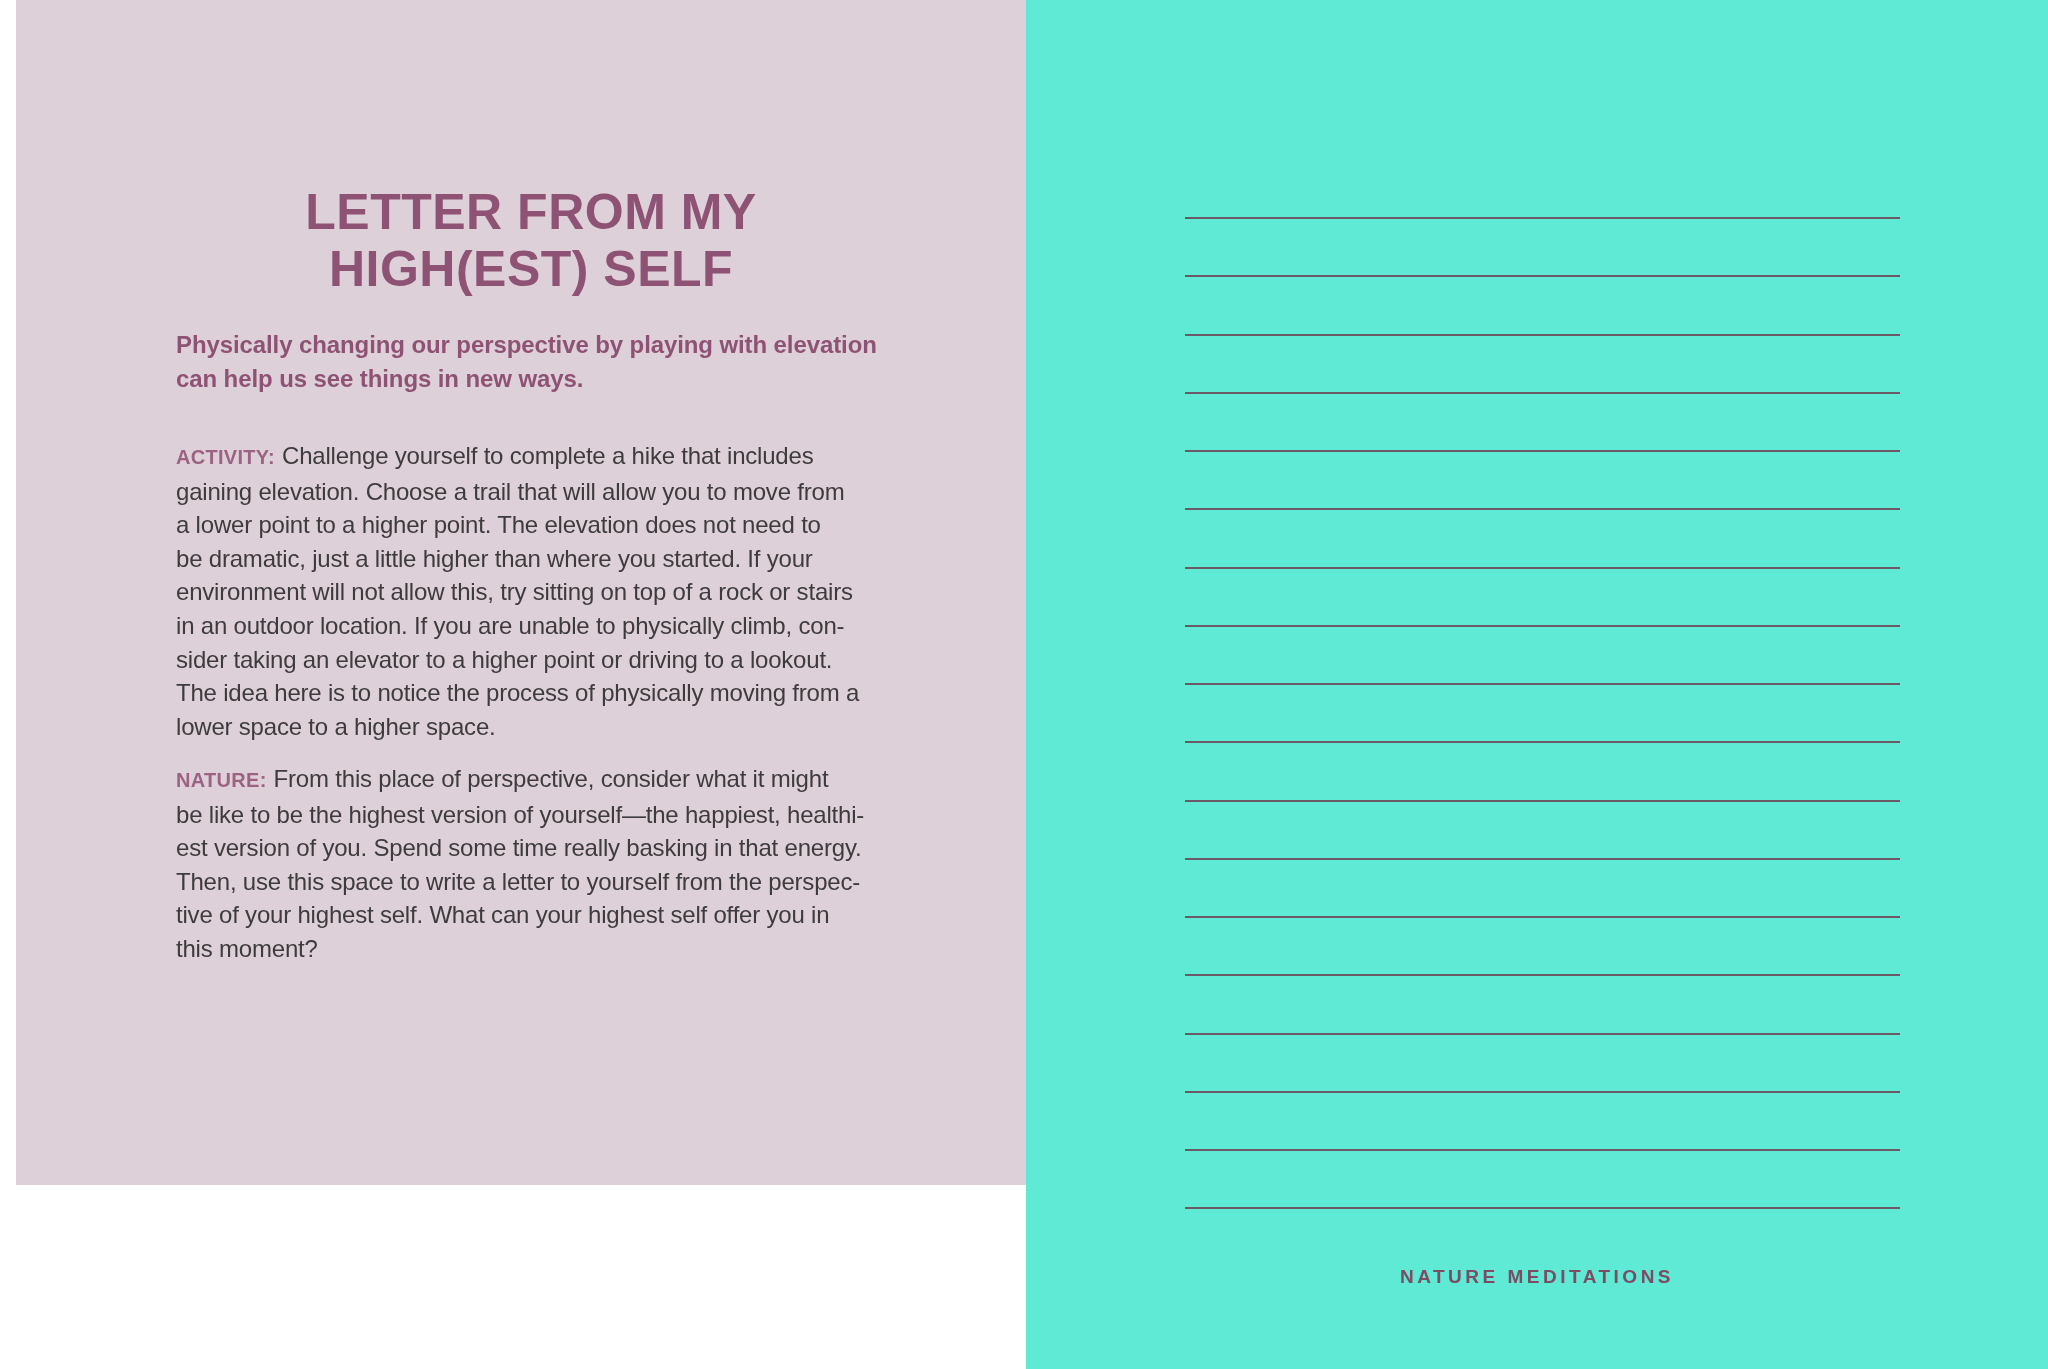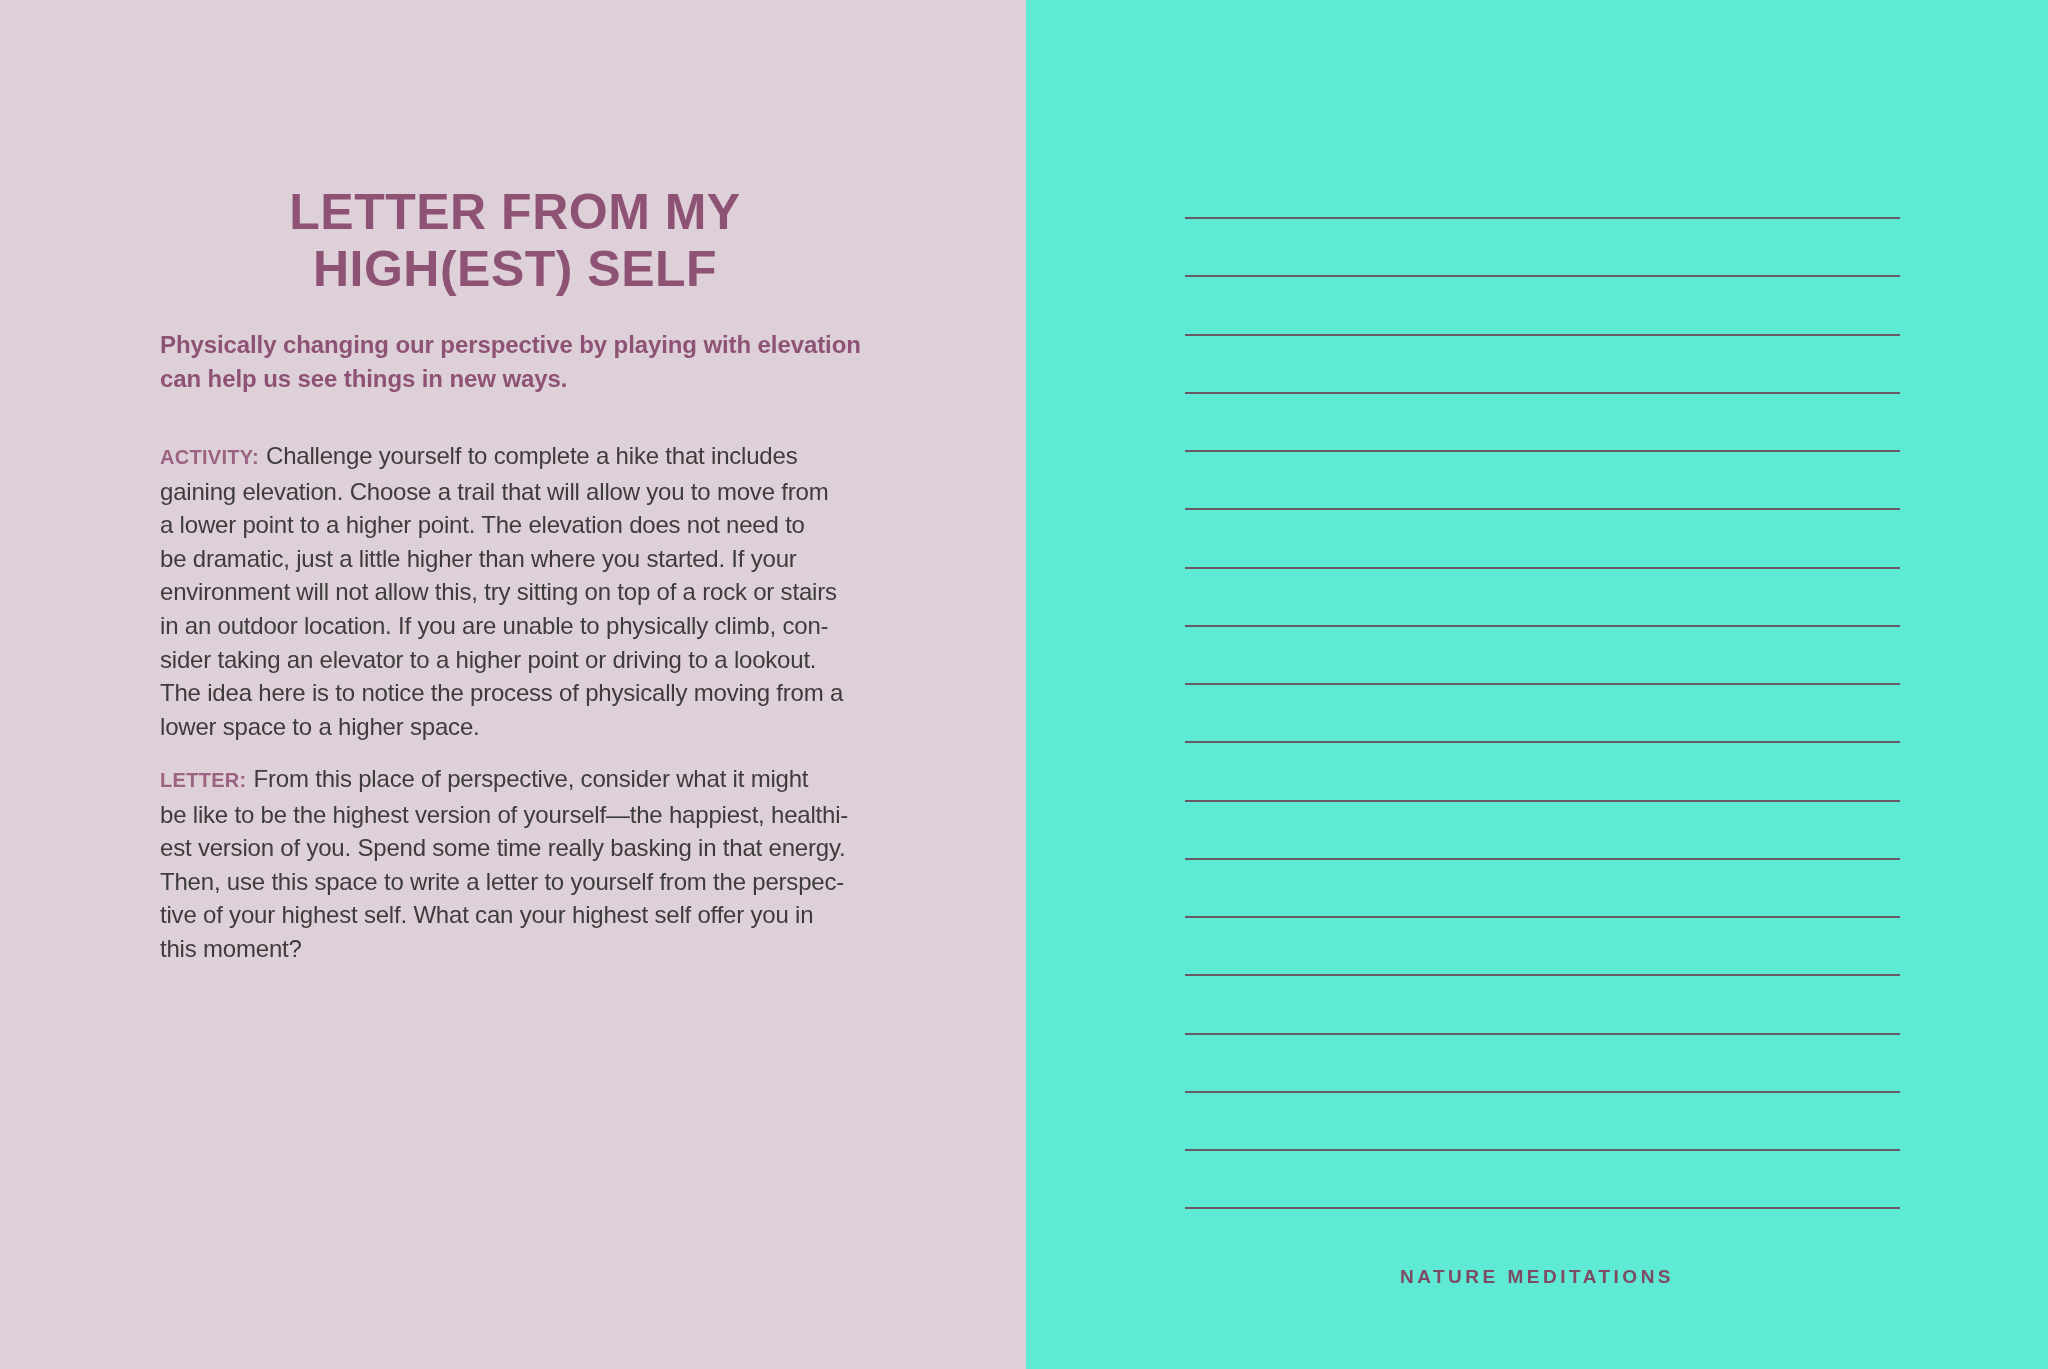--- a/index.html
+++ b/index.html
@@ -12,23 +12,23 @@
     width: 2048px;
     height: 1369px;
     overflow: hidden;
     background: #ffffff;
     font-family: "Liberation Sans", sans-serif;
   }
 
   
   .left-page {
     position: absolute;
-    left: 0; top: 0;
+    left: 16px; top: 0;
     width: 1026px;
-    height: 1369px;
+    height: 1185px;
     background: var(--page-bg, #ded0d8);
   }
   .page-title {
     position: absolute;
     left: 160px;
     top: 150px;
     width: 710px;
     font-size: 50px;
     font-weight: 700;
     line-height: 57px;
@@ -130,21 +130,21 @@
     <p class="para para-activity"><span class="para-label">ACTIVITY:</span><span>Challenge yourself to complete a hike that includes
 gaining elevation. Choose a trail that will allow you to move from
 a lower point to a higher point. The elevation does not need to
 be dramatic, just a little higher than where you started. If your
 environment will not allow this, try sitting on top of a rock or stairs
 in an outdoor location. If you are unable to physically climb, con-
 sider taking an elevator to a higher point or driving to a lookout.
 The idea here is to notice the process of physically moving from a
 lower space to a higher space.</span></p>
 
-    <p class="para para-journal"><span class="para-label">LETTER:</span><span>From this place of perspective, consider what it might
+    <p class="para para-journal"><span class="para-label">NATURE:</span><span>From this place of perspective, consider what it might
 be like to be the highest version of yourself—the happiest, healthi-
 est version of you. Spend some time really basking in that energy.
 Then, use this space to write a letter to yourself from the perspec-
 tive of your highest self. What can your highest self offer you in
 this moment?</span></p>
   </div>
 
   <div class="gutter-line"></div>
 
   <div class="right-page">

